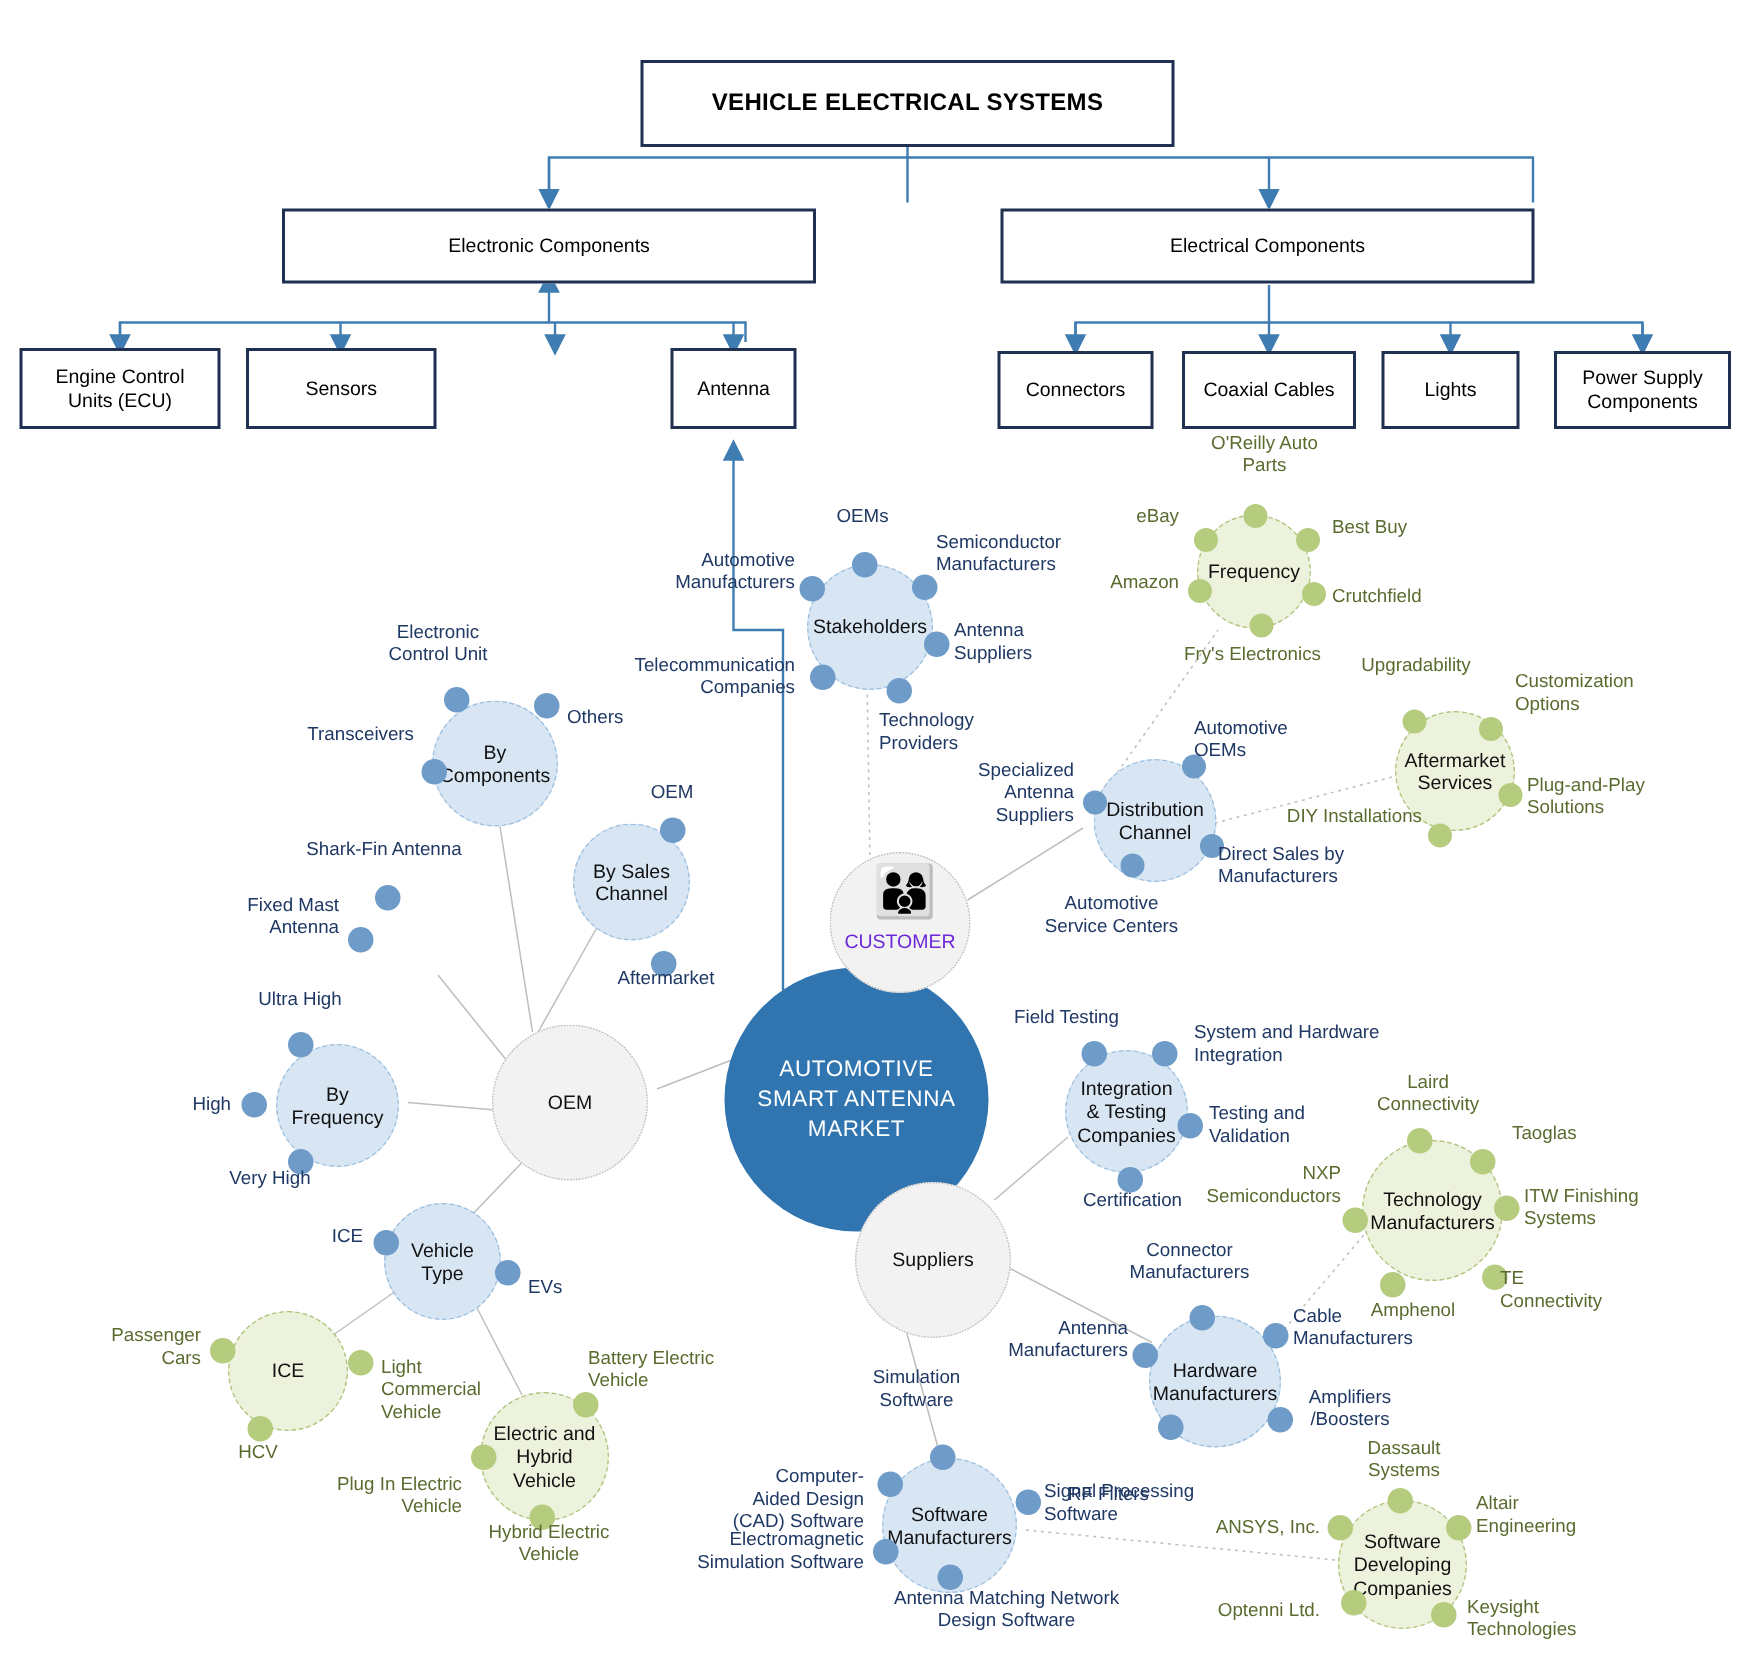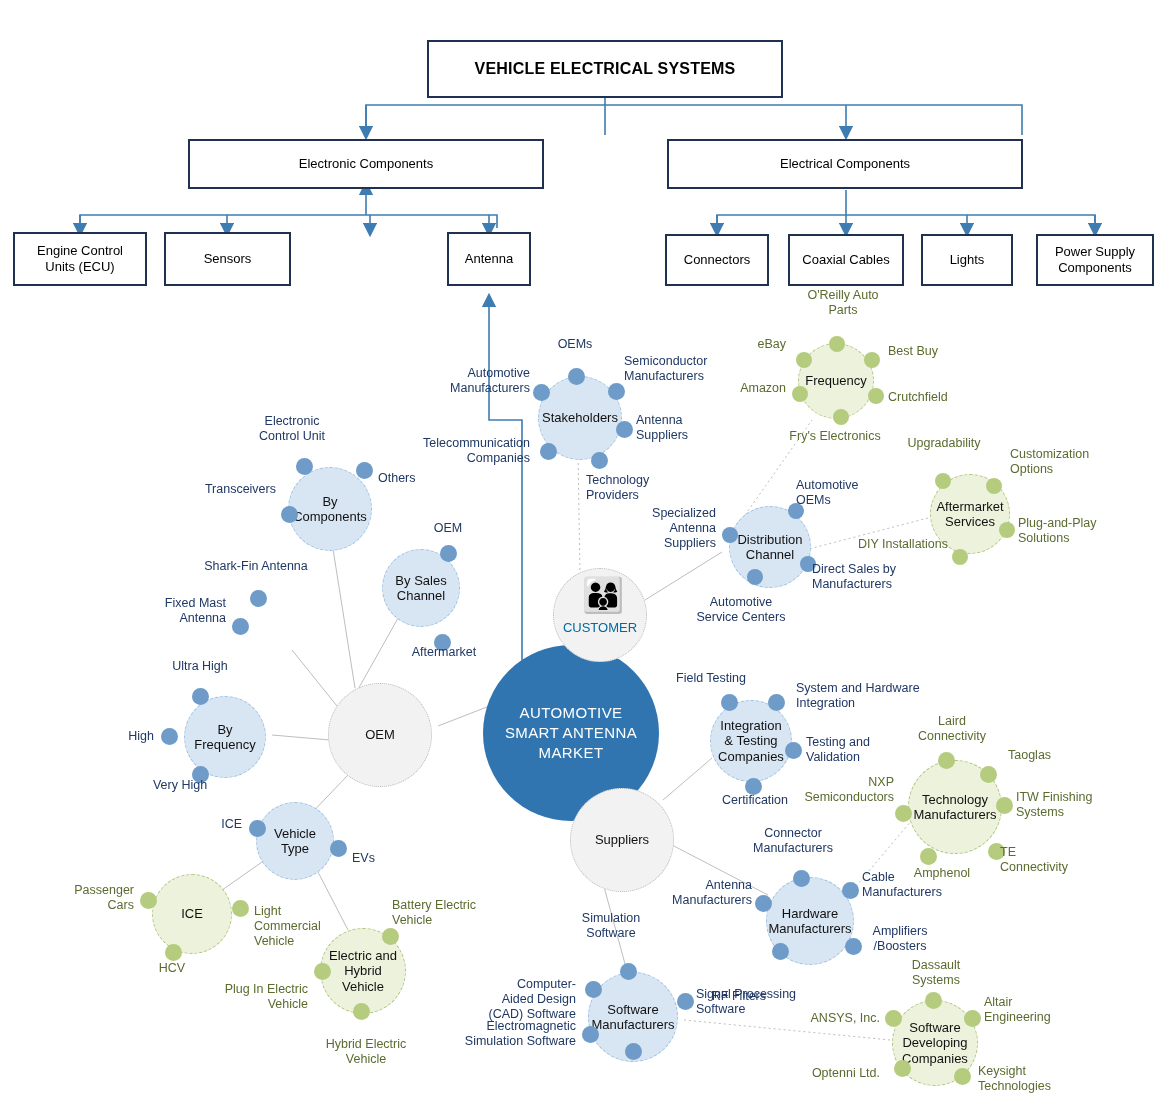--- a/index.html
+++ b/index.html
@@ -32,21 +32,21 @@
 
   
   .lab{position:absolute;font-size:12.5px;line-height:1.2;white-space:pre-line;}
   .lab.blue{color:#1F3864;}
   .lab.green{color:#5A6B2F;}
   .lab.r{text-align:right;}
   .lab.l{text-align:left;}
   .lab.c{text-align:center;}
 
   .cust-emoji{position:absolute;font-size:34px;line-height:1;}
-  .cust-txt{position:absolute;font-size:13px;color:#0369a1;text-align:center;}
+  .cust-txt{position:absolute;font-size:13px;color:#6d28d9;text-align:center;}
 </style>
 </head>
 <body>
 
 <div id="stage">
 
   <svg class="ov" viewBox="0 0 1170 1107">
     <defs>
       <marker id="ah" markerWidth="9" markerHeight="9" refX="4.5" refY="4.5" orient="auto">
         <path d="M0,0 L9,4.5 L0,9 z" fill="#3E7CB1"></path>
@@ -291,21 +291,21 @@
 Hybrid
 Vehicle</span>
     </div>
   <div class="dot green" style="left:382px;top:928px;width:17px;height:17px;"></div>
   <div class="dot green" style="left:314px;top:963px;width:17px;height:17px;"></div>
   <div class="dot green" style="left:353px;top:1003px;width:17px;height:17px;"></div>
   <div class="lab green l" style="left:392px;top:898px;width:106px;">Battery Electric
 Vehicle</div>
   <div class="lab green r" style="left:198px;top:982px;width:110px;">Plug In Electric
 Vehicle</div>
-  <div class="lab green c" style="left:306px;top:1014px;width:120px;margin-top:23px;">Hybrid Electric
+  <div class="lab green c" style="left:306px;top:1014px;width:120px;">Hybrid Electric
 Vehicle</div>
 
   <div class="bub blue" style="left:710px;top:700px;width:82px;height:82px;">
     <span style="white-space:pre-line;">Integration
 &amp; Testing
 Companies</span>
     </div>
   <div class="dot blue" style="left:721px;top:694px;width:17px;height:17px;"></div>
   <div class="dot blue" style="left:768px;top:694px;width:17px;height:17px;"></div>
   <div class="dot blue" style="left:785px;top:742px;width:17px;height:17px;"></div>
@@ -361,20 +361,22 @@
     <span style="white-space:pre-line;">Software
 Manufacturers</span>
     </div>
   <div class="dot blue" style="left:620px;top:963px;width:17px;height:17px;"></div>
   <div class="dot blue" style="left:677px;top:993px;width:17px;height:17px;"></div>
   <div class="dot blue" style="left:625px;top:1043px;width:17px;height:17px;"></div>
   <div class="dot blue" style="left:582px;top:1026px;width:17px;height:17px;"></div>
   <div class="dot blue" style="left:585px;top:981px;width:17px;height:17px;"></div>
   <div class="lab blue c" style="left:562px;top:911px;width:98px;">Simulation
 Software</div>
+  <div class="lab blue l" style="left:556px;top:1058px;width:230px;text-align:center;">Antenna Matching Network
+Design Software</div>
   <div class="lab blue l" style="left:696px;top:987px;width:118px;">Signal Processing
 Software</div>
   <div class="lab blue r" style="left:446px;top:1019px;width:130px;">Electromagnetic
 Simulation Software</div>
   <div class="lab blue r" style="left:470px;top:977px;width:106px;">Computer-
 Aided Design
 (CAD) Software</div>
 
   <div class="bub green" style="left:892px;top:1000px;width:86px;height:86px;">
     <span style="white-space:pre-line;">Software

